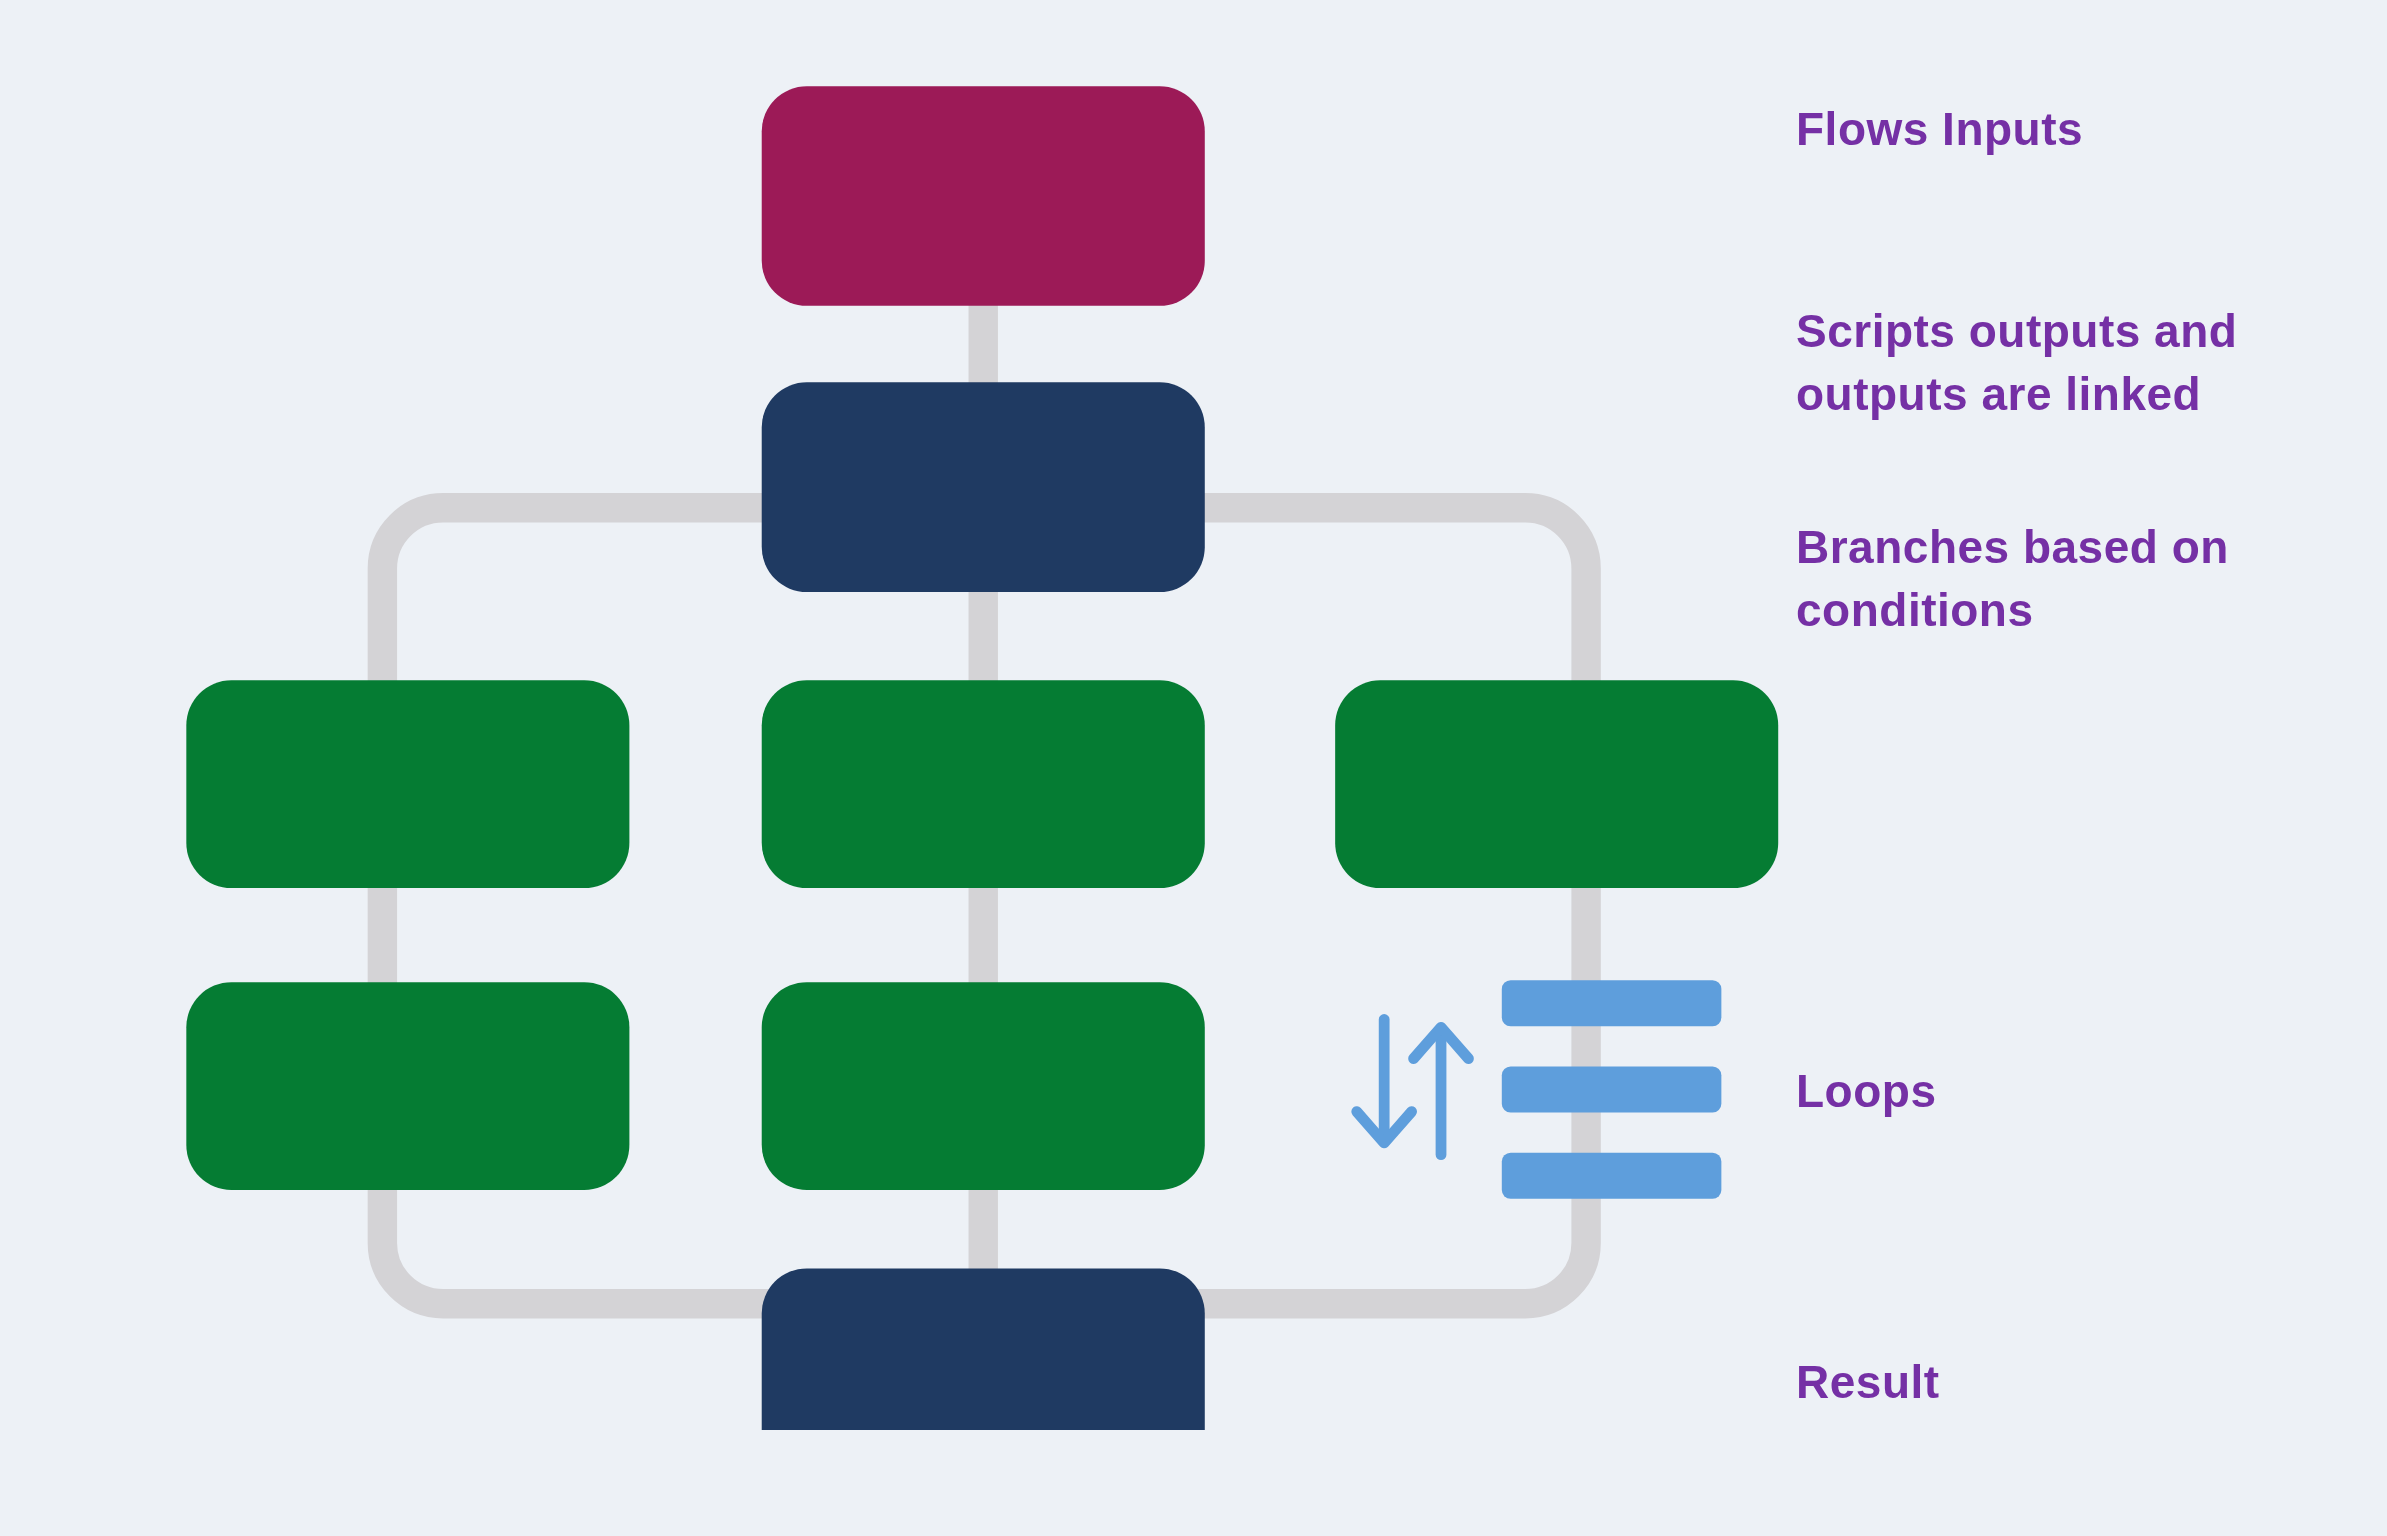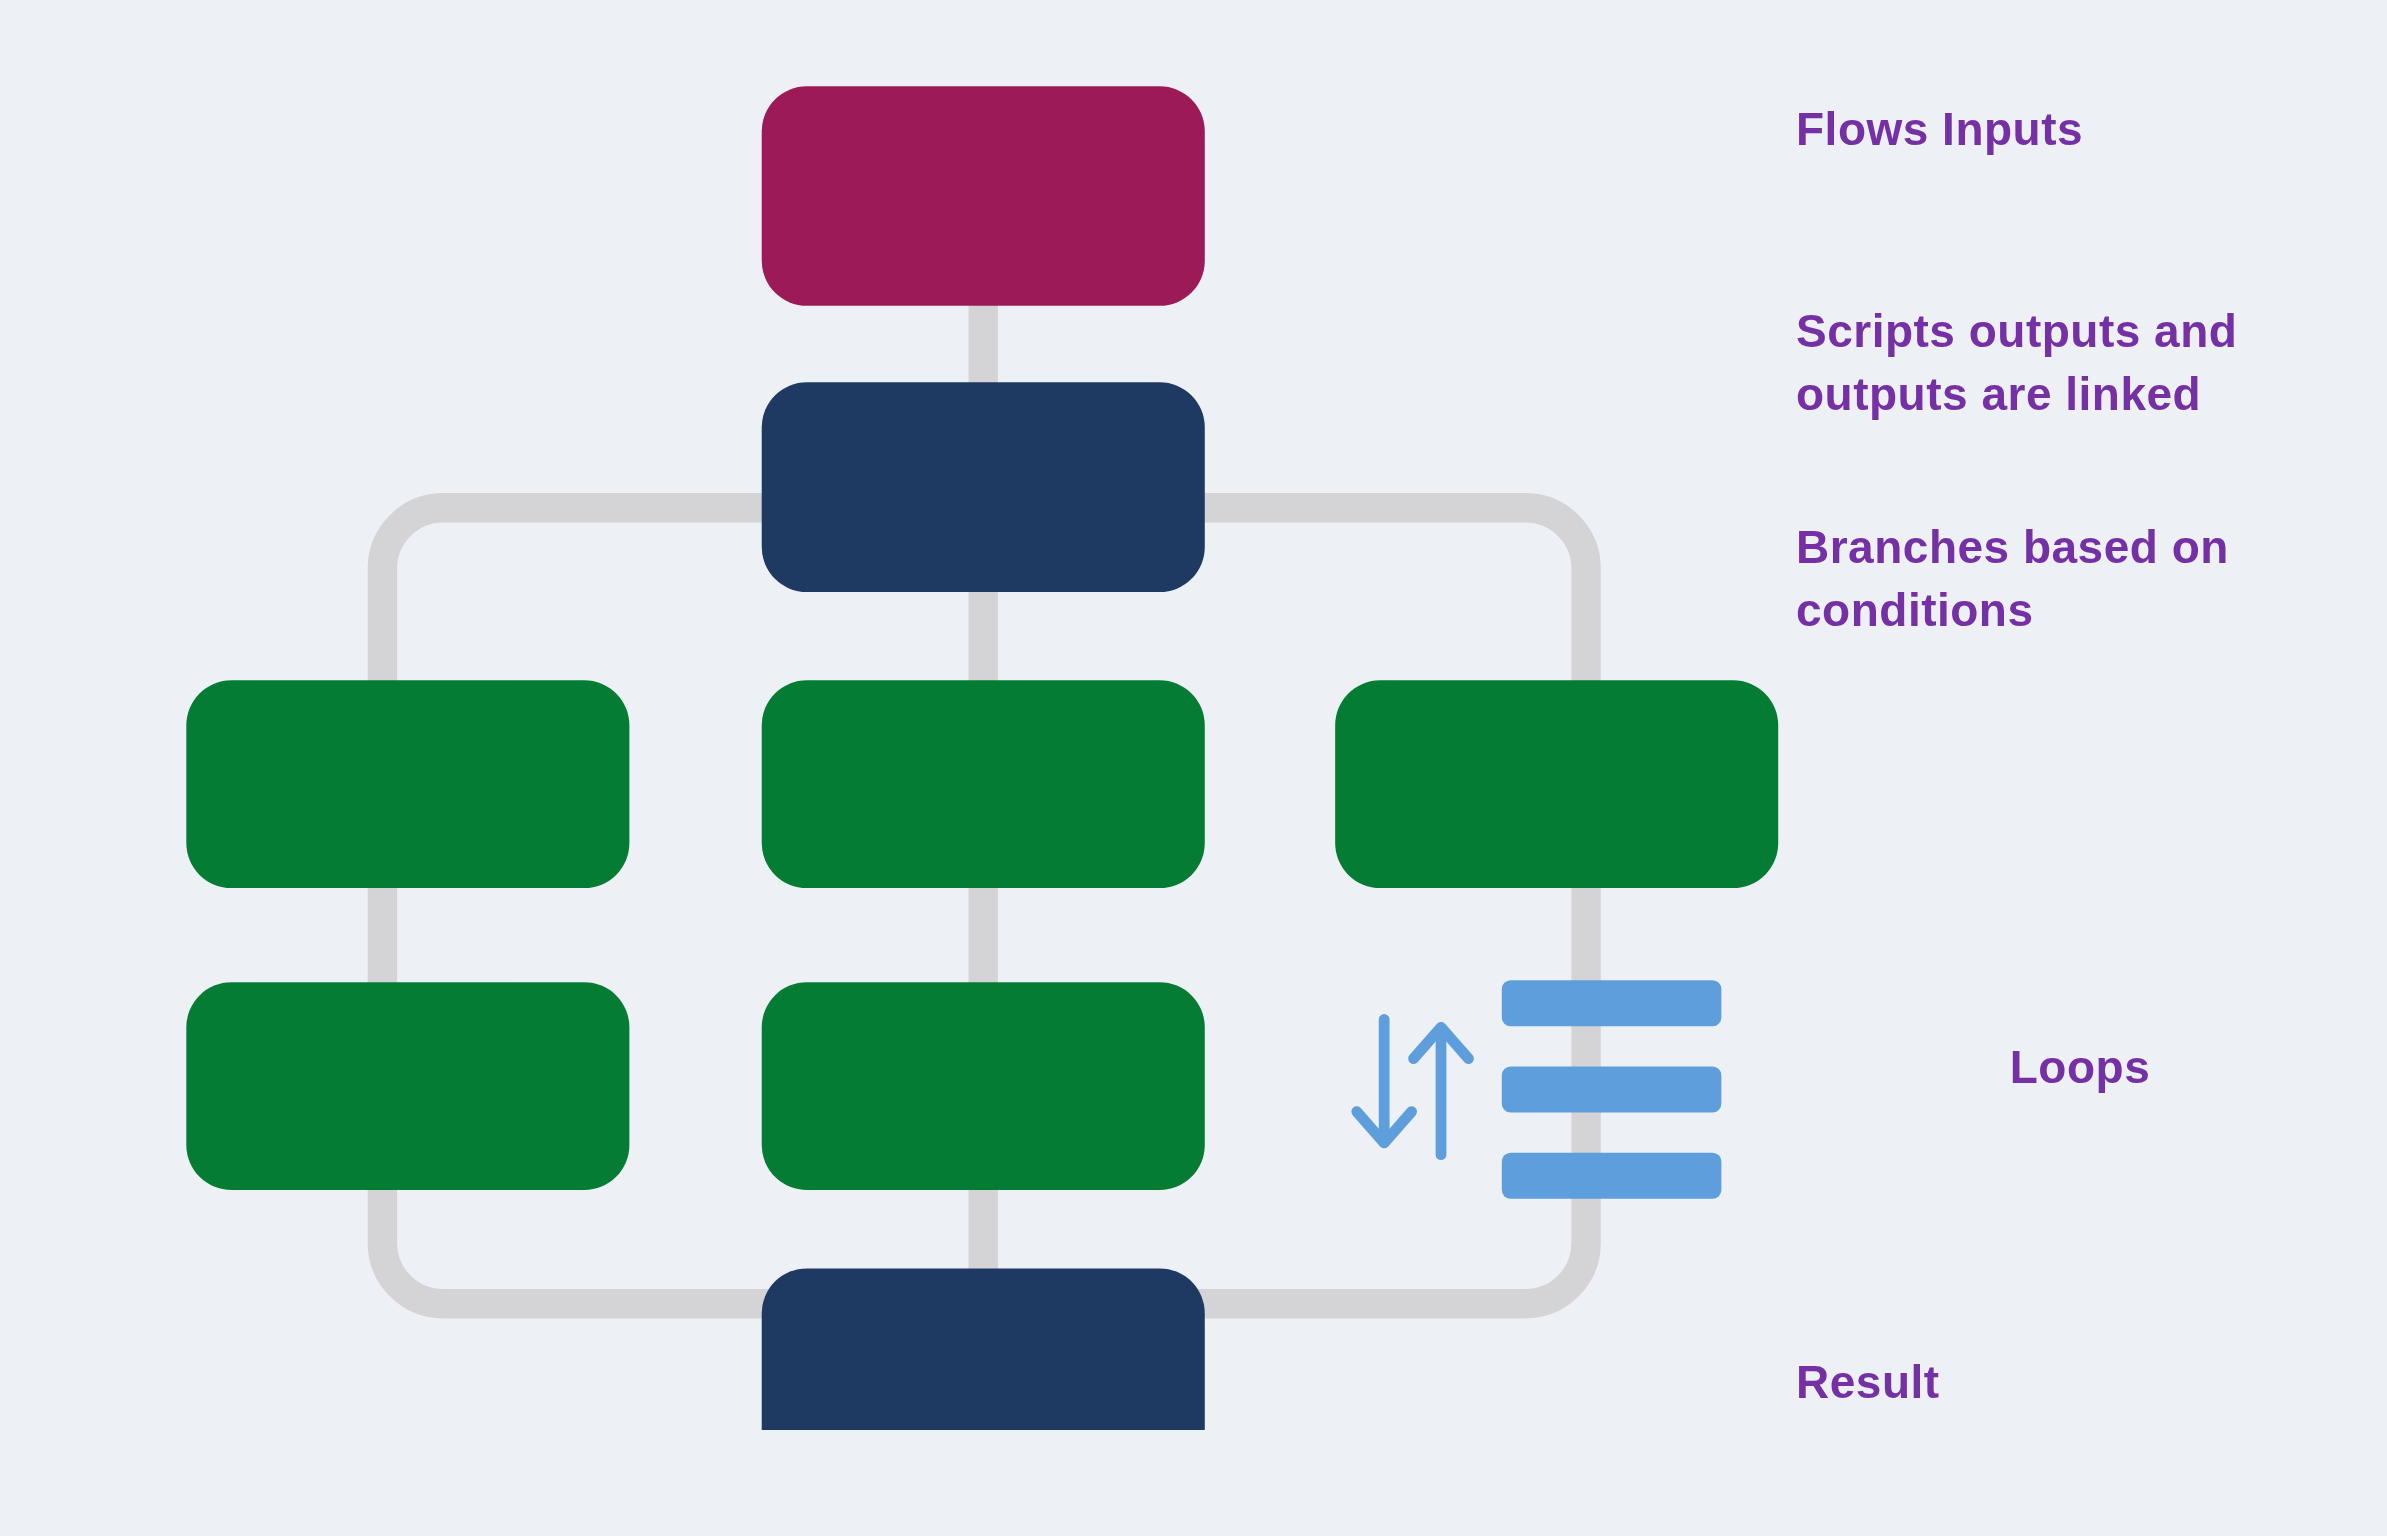--- a/index.html
+++ b/index.html
@@ -24,21 +24,21 @@
     left: 1796px;
     width: 568px;
     font-weight: bold;
     font-size: 46px;
     line-height: 1.38;
     letter-spacing: 0.5px;
   }
   .label-flows    { top: 98px;  }
   .label-scripts  { top: 300px;  }
   .label-branches { top: 496px; margin-top: 20px;  }
-  .label-loops    { top: 1036px; text-align: center; }
+  .label-loops    { top: 1060px; }
   .label-result   { top: 1351px; }
 </style>
 </head>
 <body style="background: rgb(237, 241, 246);">
 
 <div class="stage">
 
   <svg class="diagram" width="2388" height="1537" viewBox="0 0 2436 1568">
 
     <g>

